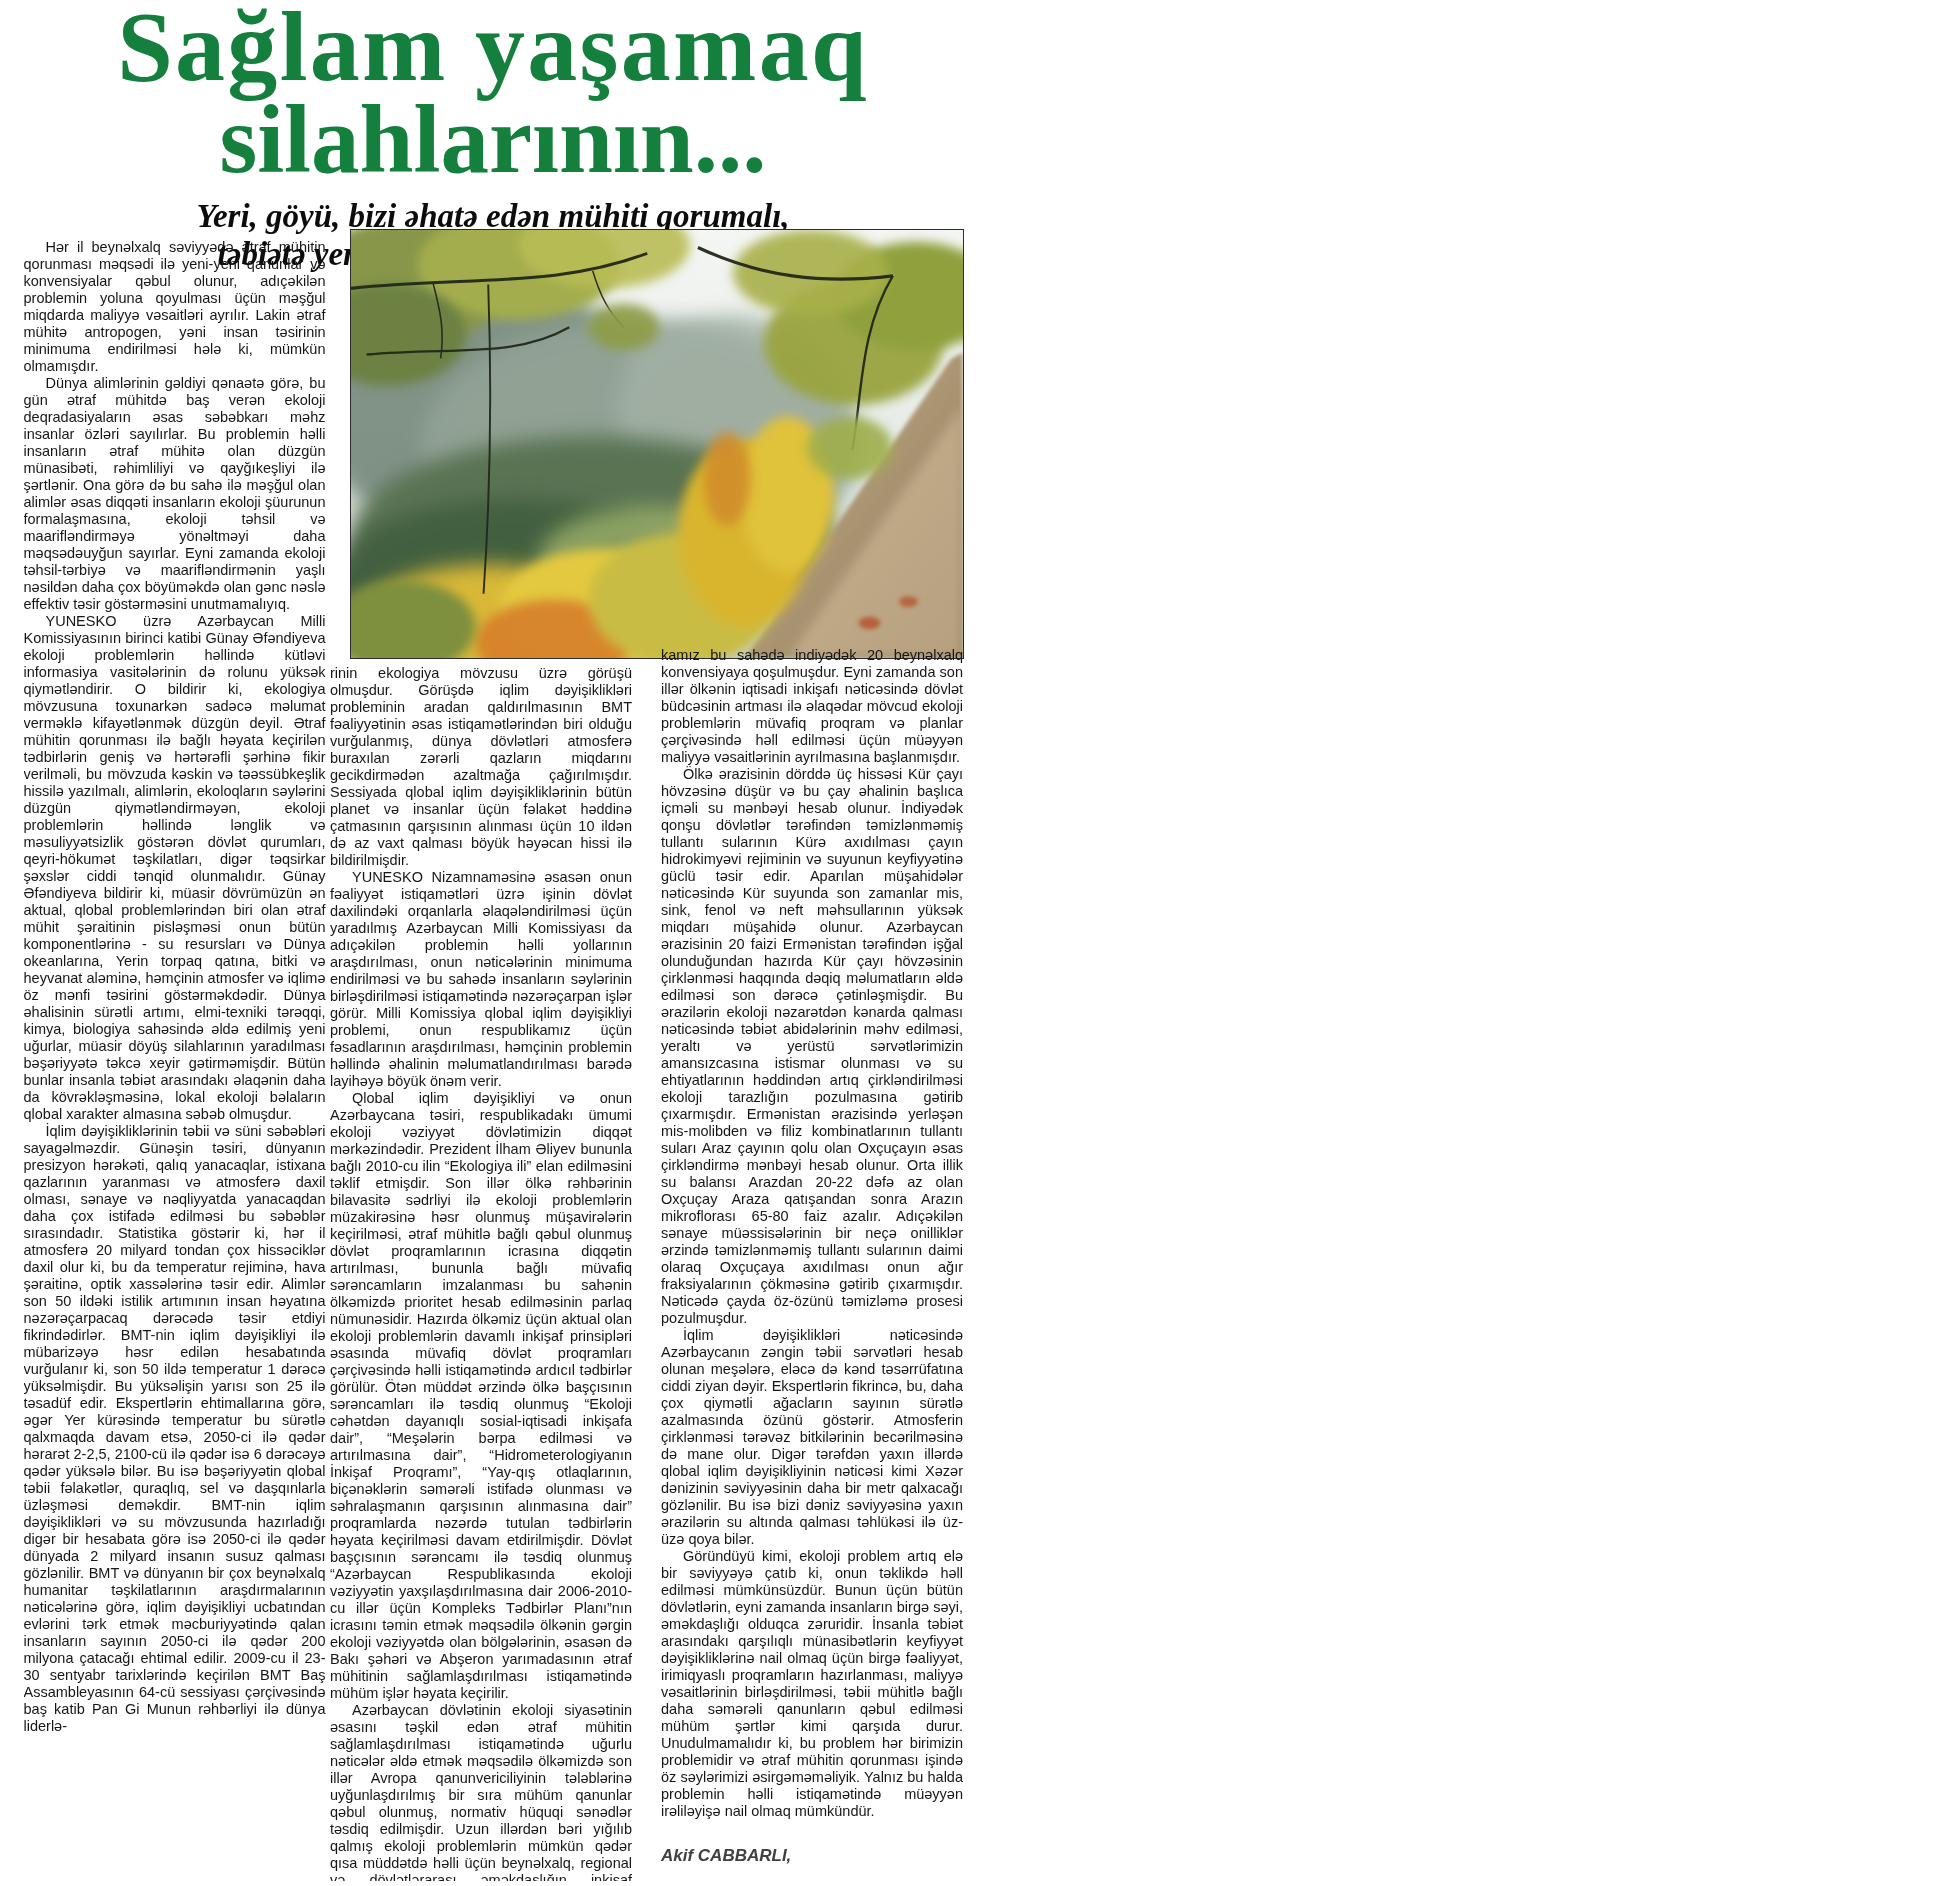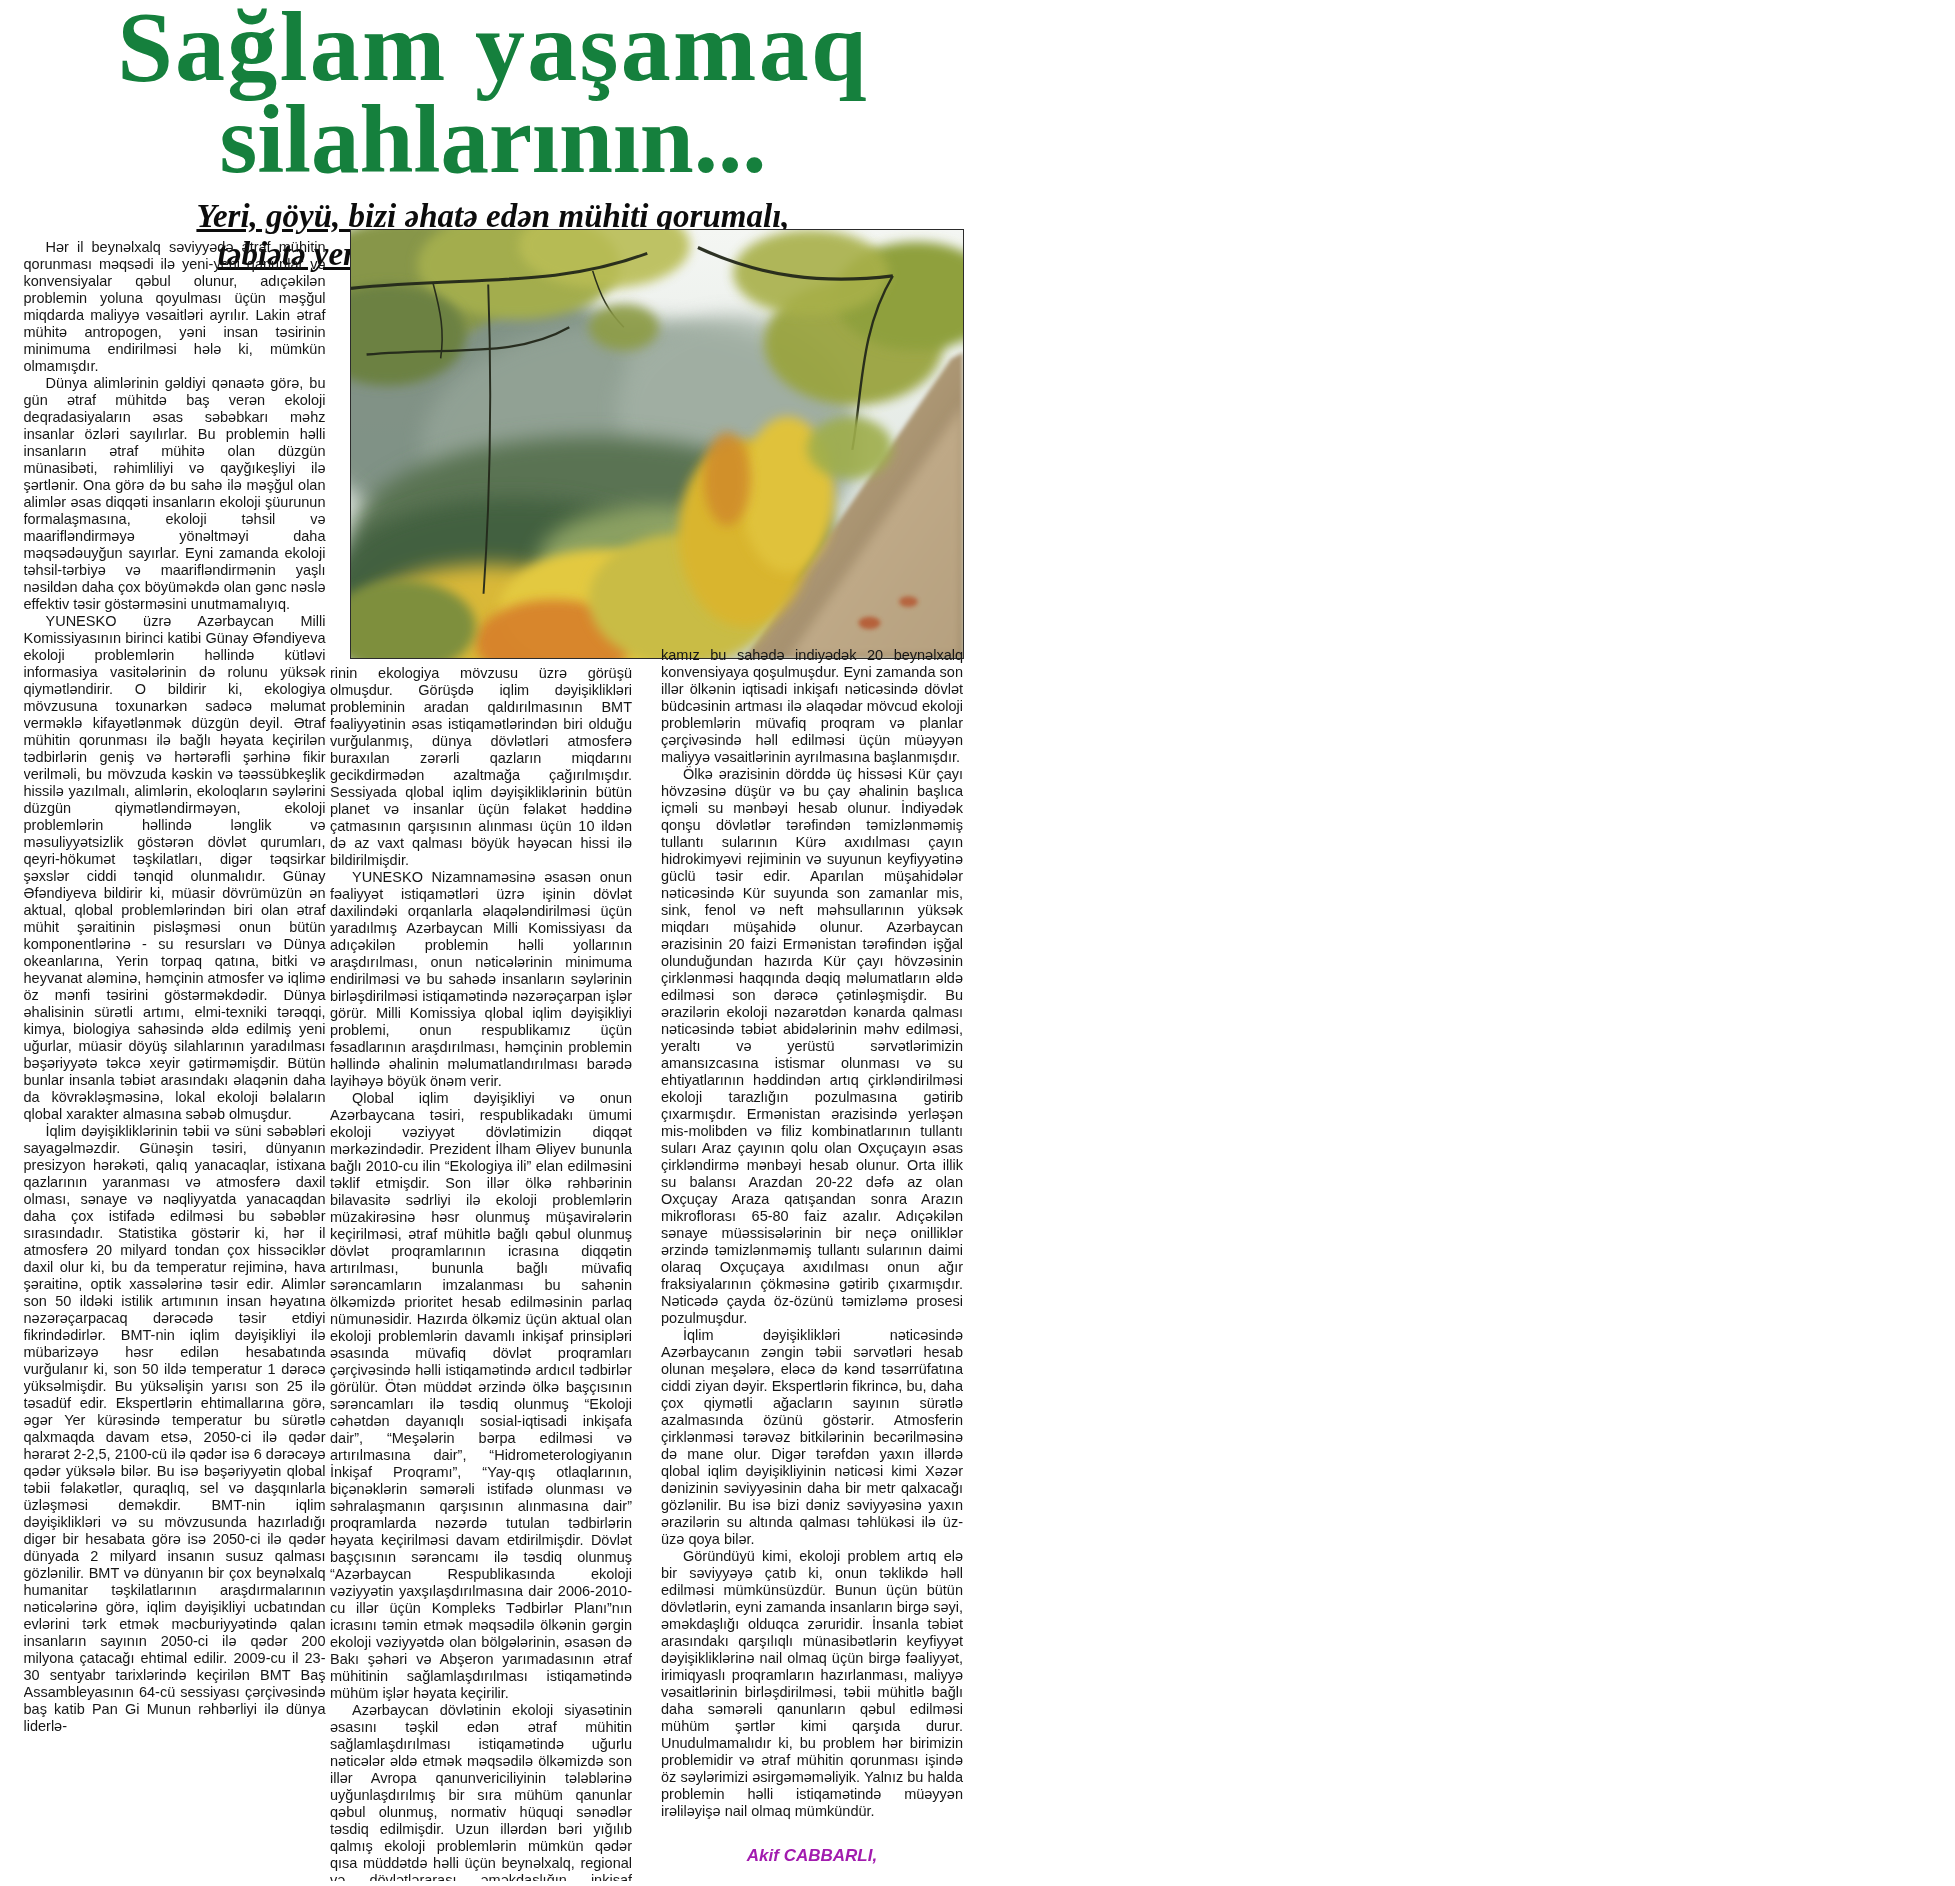--- a/index.html
+++ b/index.html
@@ -7,36 +7,36 @@
     position:relative;width:1960px;height:1886px;background:#ffffff;
     font-family:"Liberation Sans",sans-serif;color:#141414;overflow:hidden;
   }
   
   .masthead{position:absolute;left:23.5px;top:0;width:939px;text-align:center;}
   .headline{margin:0;color:#15803d;font-family:"Liberation Serif",serif;font-weight:700;line-height:.94;}
   .hl1{display:block;font-size:100px;letter-spacing:2.3px;}
   .hl2{display:block;font-size:97px;}
   .subtitle{margin:13.3px 0 0;font-family:"Liberation Serif",serif;font-style:italic;font-weight:700;
             font-size:33px;line-height:1.13;color:#0c0c0c;}
-  .subtitle span{display:block;text-decoration:underline;}
+  .subtitle span{display:block;}
   
   .photo{position:absolute;left:350px;top:229px;width:614px;height:430px;margin:0;
          border:1.2px solid #2c2c2c;box-sizing:border-box;background:#cfd8d1;}
   .photo svg{display:block;width:100%;height:100%;}
   
   .col{position:absolute;width:302px;font-size:14.5px;line-height:17px;text-align:justify;color:#161616;}
   .col p{margin:0;text-indent:22px;}
   .col p.cont{text-indent:0;}
   .col1{left:23.5px;top:239px;height:1639px;overflow:hidden;}
   .lead{font-family:"Liberation Serif",serif;font-style:italic;font-weight:700;
         font-size:18.4px;line-height:22px;text-indent:0 !important;margin-bottom:5.5px !important;}
   .col2{left:330px;top:665px;height:1216px;overflow:hidden;}
   .col3{left:661px;top:647px;}
-  .signature{margin-top:25px;text-align:center;font-weight:700;font-style:italic;
-             font-size:17px;line-height:1.3;color:#a21caf;}
+  .signature{margin-top:25px;text-align:left;font-weight:700;font-style:italic;
+             font-size:17px;line-height:1.3;color:#404040;}
   .signature span{display:block;}
 </style>
 </head>
 <body>
 
 <div class="canvas">
 
   <header class="masthead">
     <h1 class="headline">
       <span class="hl1">Sağlam yaşamaq</span>

